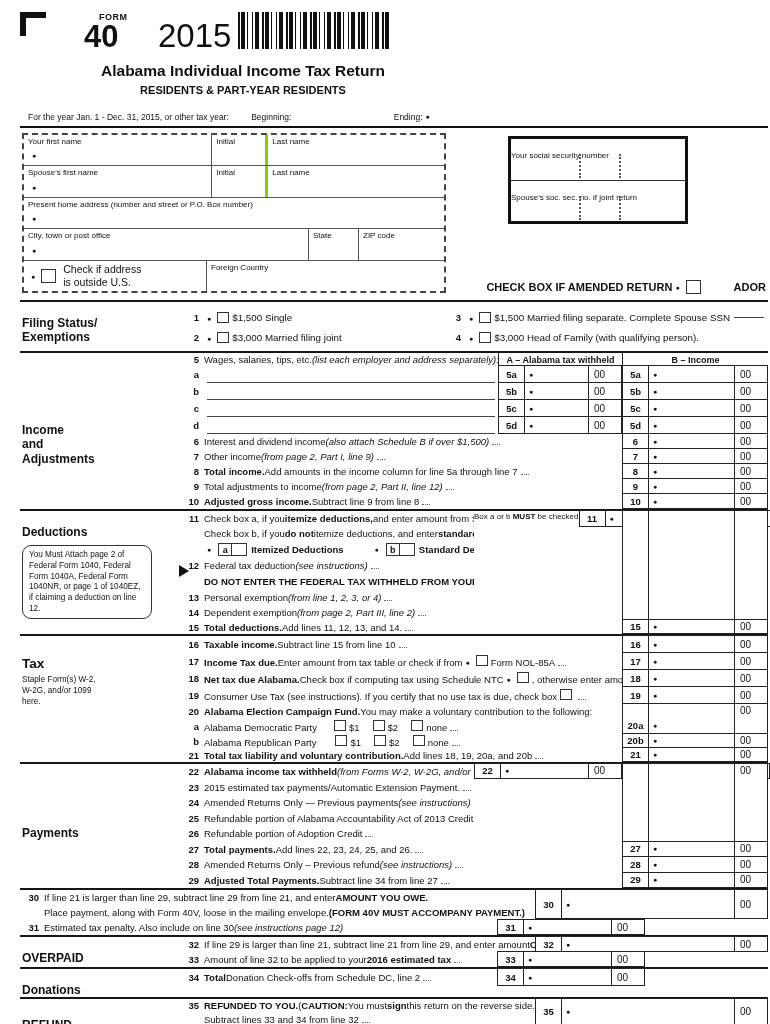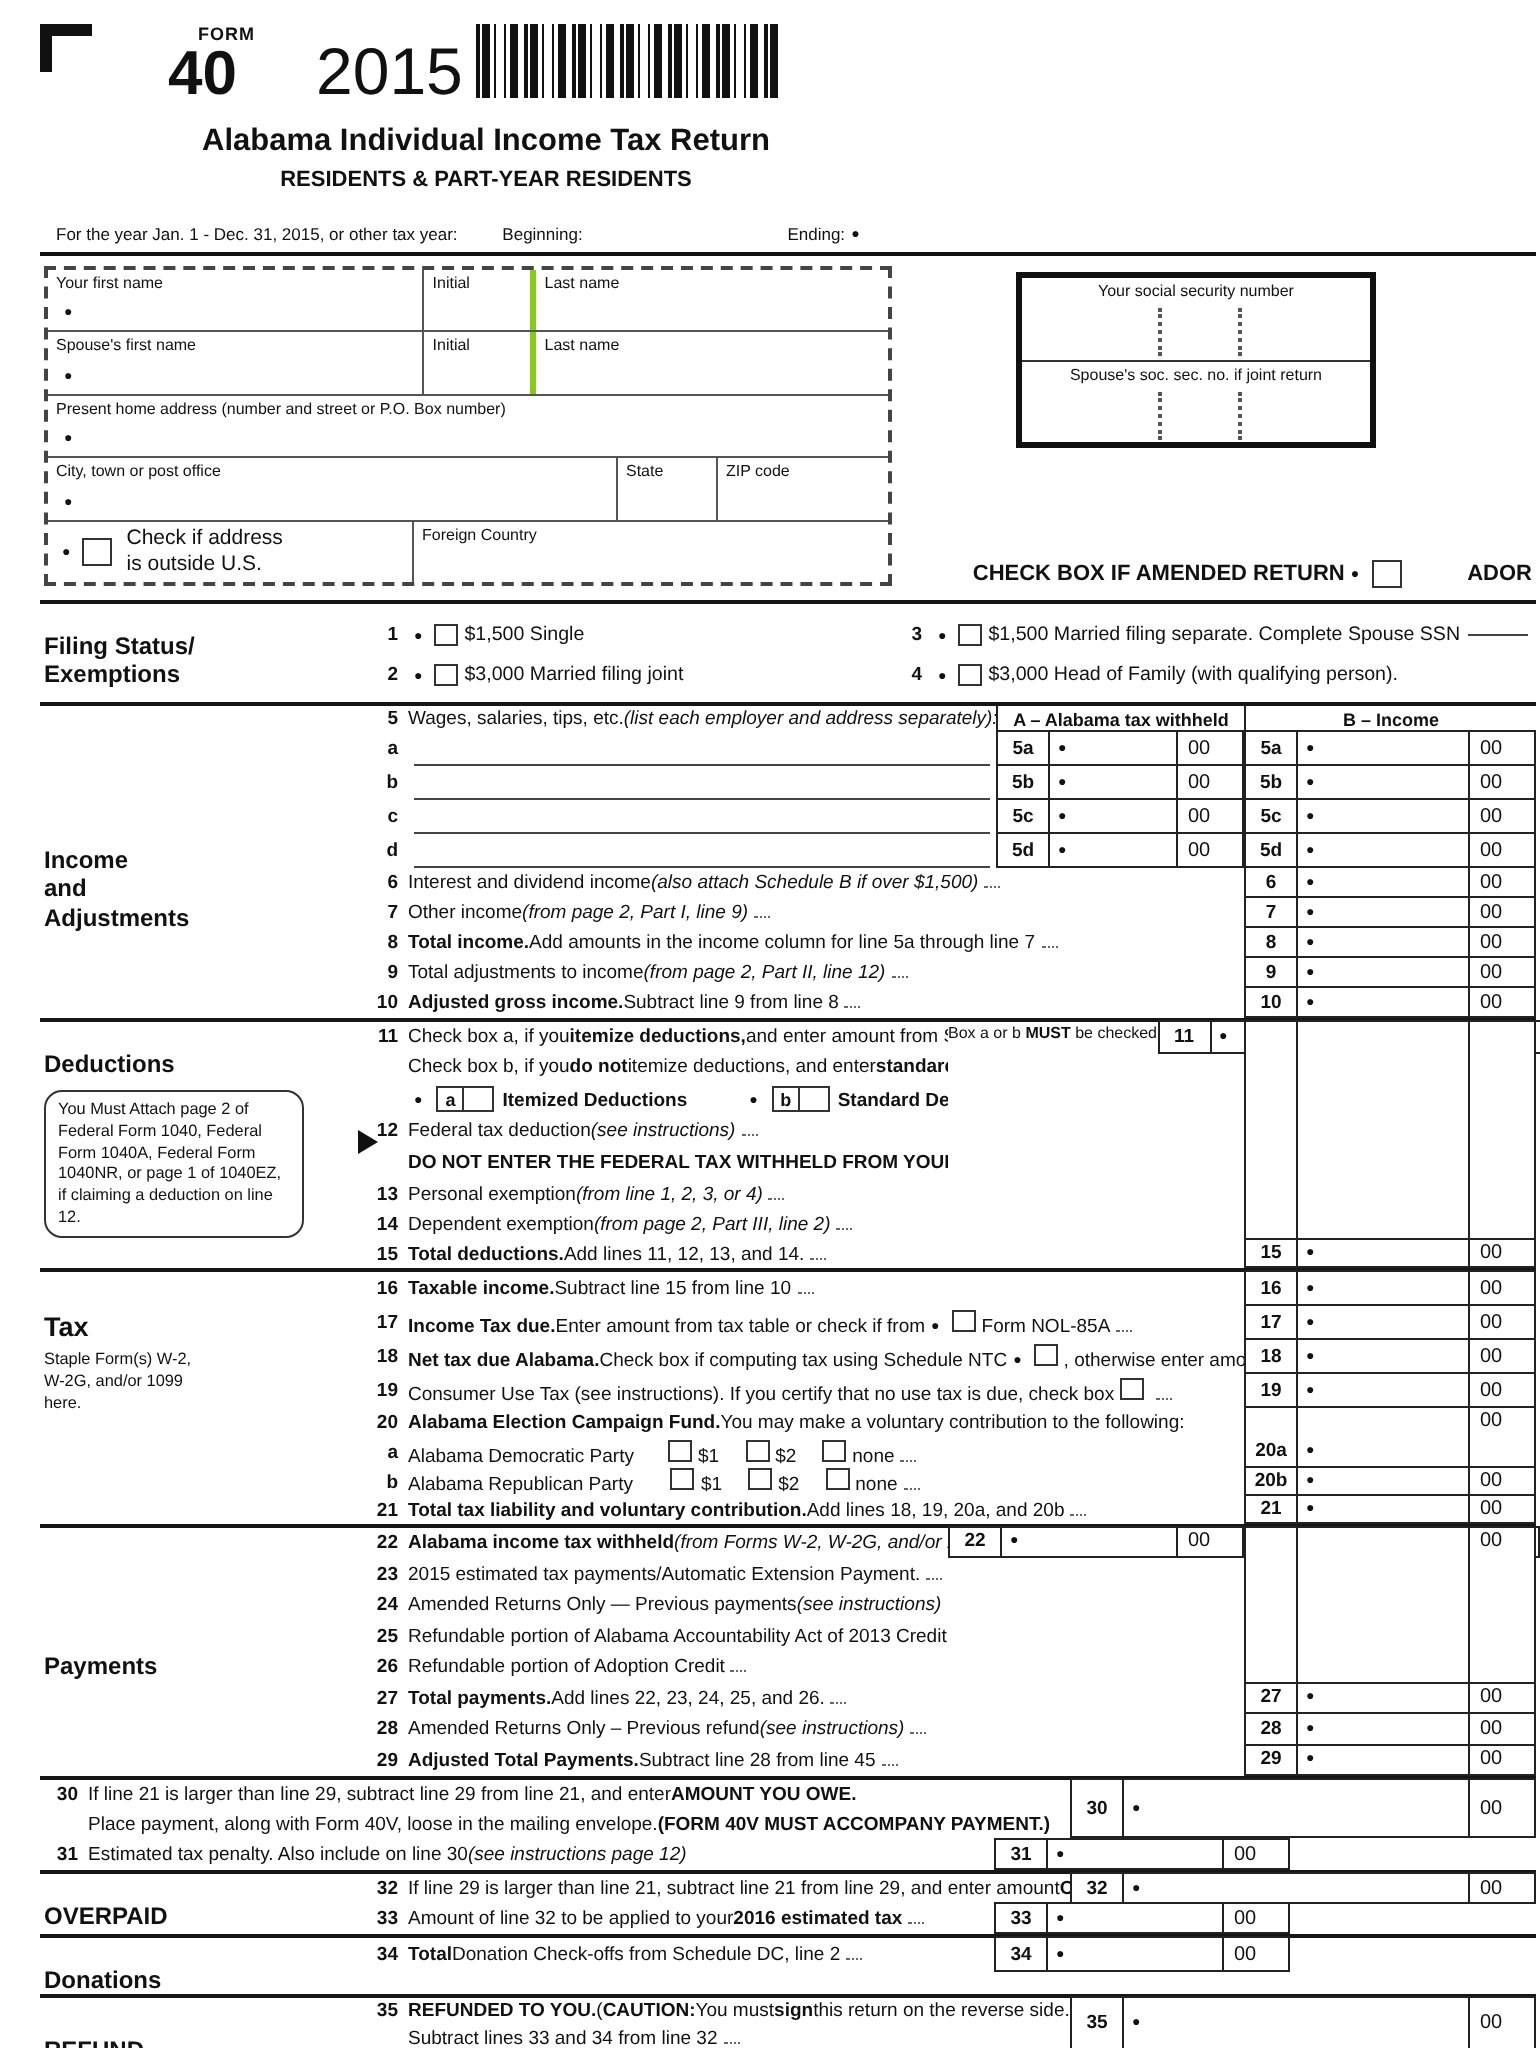--- a/index.html
+++ b/index.html
@@ -25,21 +25,21 @@
 .nrow:last-child{border-bottom:none}
 .ncell{position:relative;padding:2px 4px;font-size:8px;overflow:hidden}
 .ncell .bu{position:absolute;left:5px;bottom:4px}
 .g1{flex:1.55}.gi{width:54px;border-left:1px solid #555}.gl{flex:1.45;border-left:3px solid #84cc16}
 .gs{width:50px;border-left:1px solid #555}.gz{width:86px;border-left:1px solid #555}
 .chkcell{width:182px;display:flex;align-items:center;padding:2px 4px;font-size:10.5px}
 .chkcell .txt2{line-height:1.2;margin-left:4px}
 .fc{flex:1;border-left:1px solid #555}
 
 .sb{position:absolute;left:508px;top:136px;width:180px;height:88px;border:3px solid #111;display:flex;flex-direction:column;background:#fff}
-.scell{flex:1;border-bottom:1px solid #333;text-align:center;font-size:8px;padding-top:2px;position:relative}
+.scell{flex:1;border-bottom:1px solid #333;text-align:left;font-size:8px;padding-top:12px;position:relative}
 .scell:last-child{border-bottom:none}
 .dsep{position:absolute;top:15px;height:24px;border-left:2px dotted #555}
 .d1{left:68px}.d2{left:108px}
 .amd{position:absolute;left:20px;top:280px;width:748px;display:flex;justify-content:flex-end;align-items:center;font-weight:bold;font-size:11px}
 .amd .ador{margin-left:30px;margin-right:2px}
 
 .bu::before{content:"●";font-size:7px;vertical-align:1px}
 .bu{margin:0 3px;display:inline-block}
 .cb{display:inline-block;width:12px;height:11px;border:1.5px solid #333;vertical-align:-2px;background:#fff;margin:0 3px;flex:none}
 .cb.big{width:15px;height:14px}
@@ -703,21 +703,21 @@
             <div class="amt outer">
               <span class="al">28</span>
               <span class="ad dd"></span>
               <span class="ac">00</span>
             </div>
           </div>
         <div class="row h155">
             <span class="ln">29</span>
             <div class="dl">
               <span class="b">Adjusted Total Payments.</span>
-              <span> Subtract line 28 from line 45</span>
+              <span> Subtract line 34 from line 27</span>
               <span class="lead"></span>
             </div>
             <div class="amt outer">
               <span class="al">29</span>
               <span class="ad dd"></span>
               <span class="ac">00</span>
             </div>
           </div>
       </div>
     </div>

